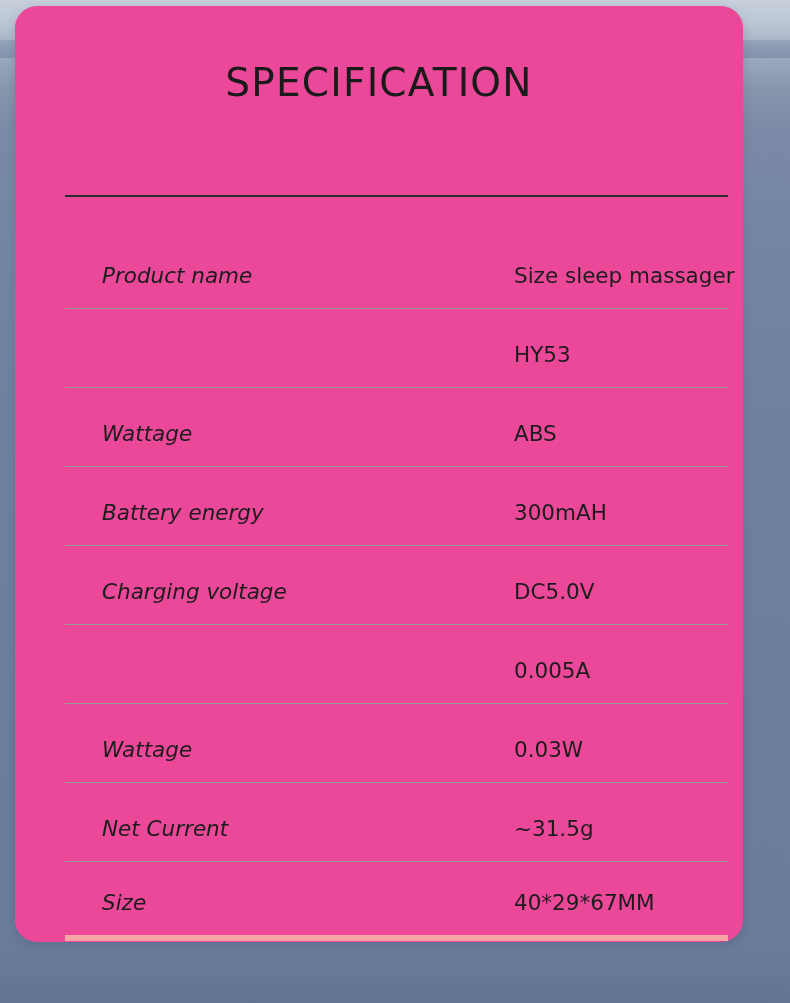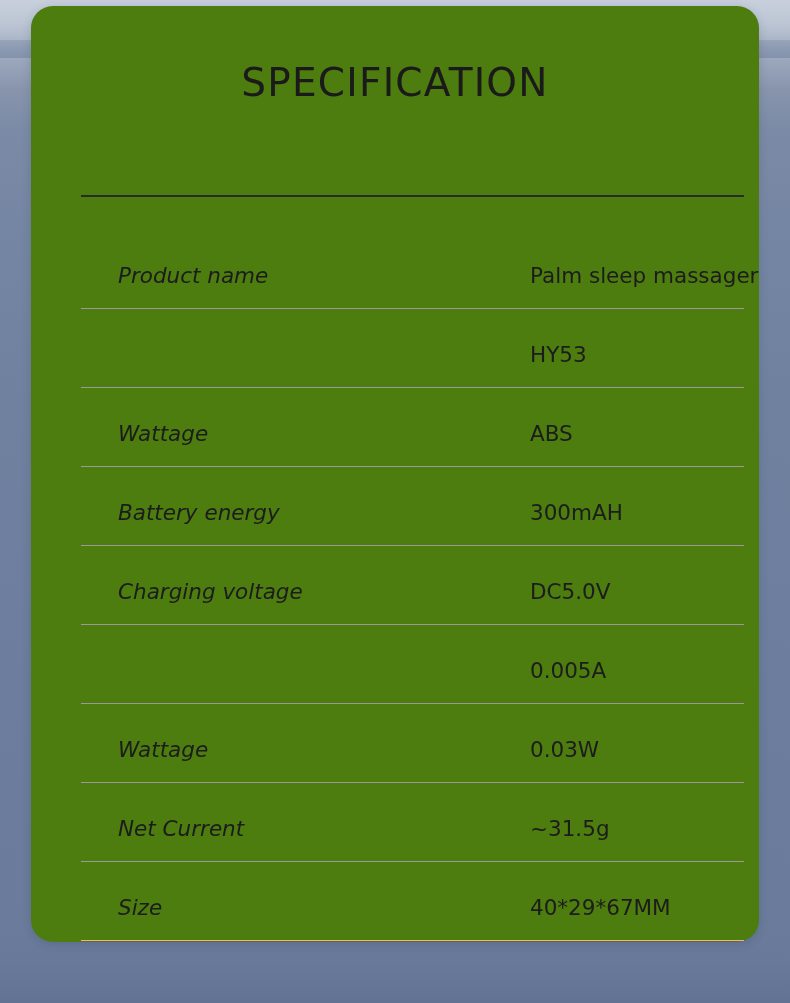--- a/index.html
+++ b/index.html
@@ -42,25 +42,25 @@
     background: linear-gradient(180deg,#97a4ba 0%, #8b99b2 50%, #8492ad 100%);
   }
   .band-bottom {
     bottom: 0;
     height: 78px;
     background: linear-gradient(180deg, rgba(106,123,155,0) 0%, rgba(101,118,150,0.55) 55%, rgba(96,113,146,0.8) 100%);
   }
 
   .card {
     position: absolute;
-    left: 31px;
+    left: 15px;
     top: 6px;
     width: 728px;
     height: 936px;
-    background: #4d7c0f;
+    background: #ec4899;
     border-radius: 22px;
     box-shadow: 0 2px 10px rgba(40,50,70,0.18);
     box-sizing: border-box;
   }
 
   .title {
     position: absolute;
     top: 54px;
     left: 0;
     width: 100%;
@@ -87,21 +87,21 @@
     width: 663px;
   }
 
   .spec-row {
     position: relative;
     height: 79px;
     border-bottom: 1px solid #9a9a9a;
     box-sizing: border-box;
   }
   .spec-row:last-child {
-    border-bottom: 1px solid #fca5a5;
+    border-bottom: 6px solid #fca5a5;
   }
 
   .spec-label {
     position: absolute;
     left: 37px;
     bottom: 20px;
     font-size: 21.5px;
     color: #1c1c1c;
     white-space: nowrap;
     font-style: italic;
@@ -125,21 +125,21 @@
 <div class="card">
 
   <div class="title">SPECIFICATION</div>
 
   <div class="top-rule"></div>
 
   <div class="spec-table">
 
     <div class="spec-row">
       <span class="spec-label">Product name</span>
-      <span class="spec-value">Palm sleep massager</span>
+      <span class="spec-value">Size sleep massager</span>
     </div>
 
     <div class="spec-row">
       <span class="spec-value">HY53</span>
     </div>
 
     <div class="spec-row">
       <span class="spec-label">Wattage</span>
       <span class="spec-value">ABS</span>
     </div>

